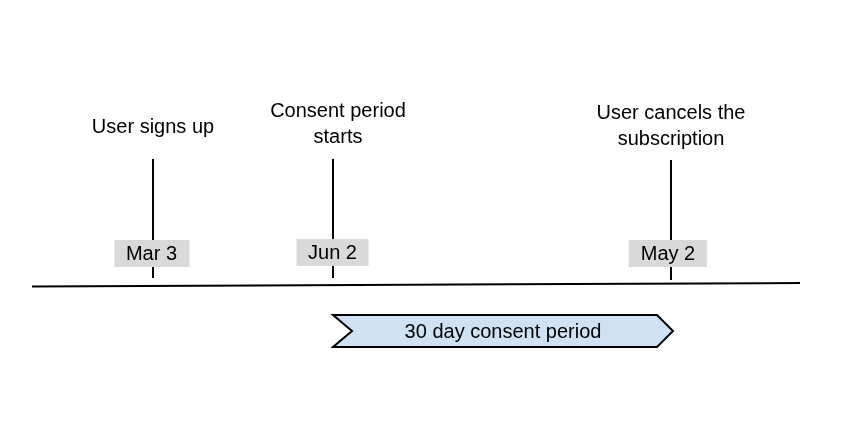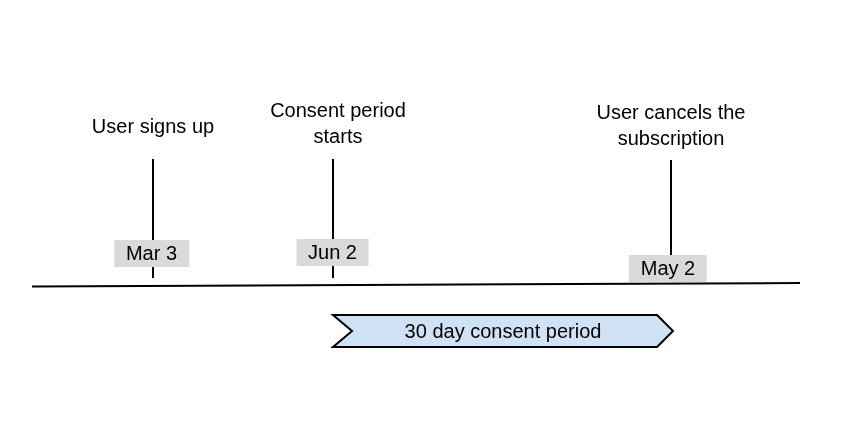--- a/index.html
+++ b/index.html
@@ -85,17 +85,17 @@
   <div class="date-label" style="left:151.5px; top:240px;">Mar 3</div>
 
   <div class="event-title" style="left:338px; top:97px;">Consent period
 starts</div>
   <div class="tick" style="left:331.5px; top:159px; height:119px;"></div>
   <div class="date-label" style="left:332.5px; top:239px;">Jun 2</div>
 
   <div class="event-title" style="left:671px; top:99px;">User cancels the
 subscription</div>
   <div class="tick" style="left:669.5px; top:160px; height:120px;"></div>
-  <div class="date-label" style="left:668px; top:255px;">May 2</div>
+  <div class="date-label" style="left:668px; top:240px;">May 2</div>
 
   <div class="banner-label">30 day consent period</div>
 
 </div>
 
 </body></html>

